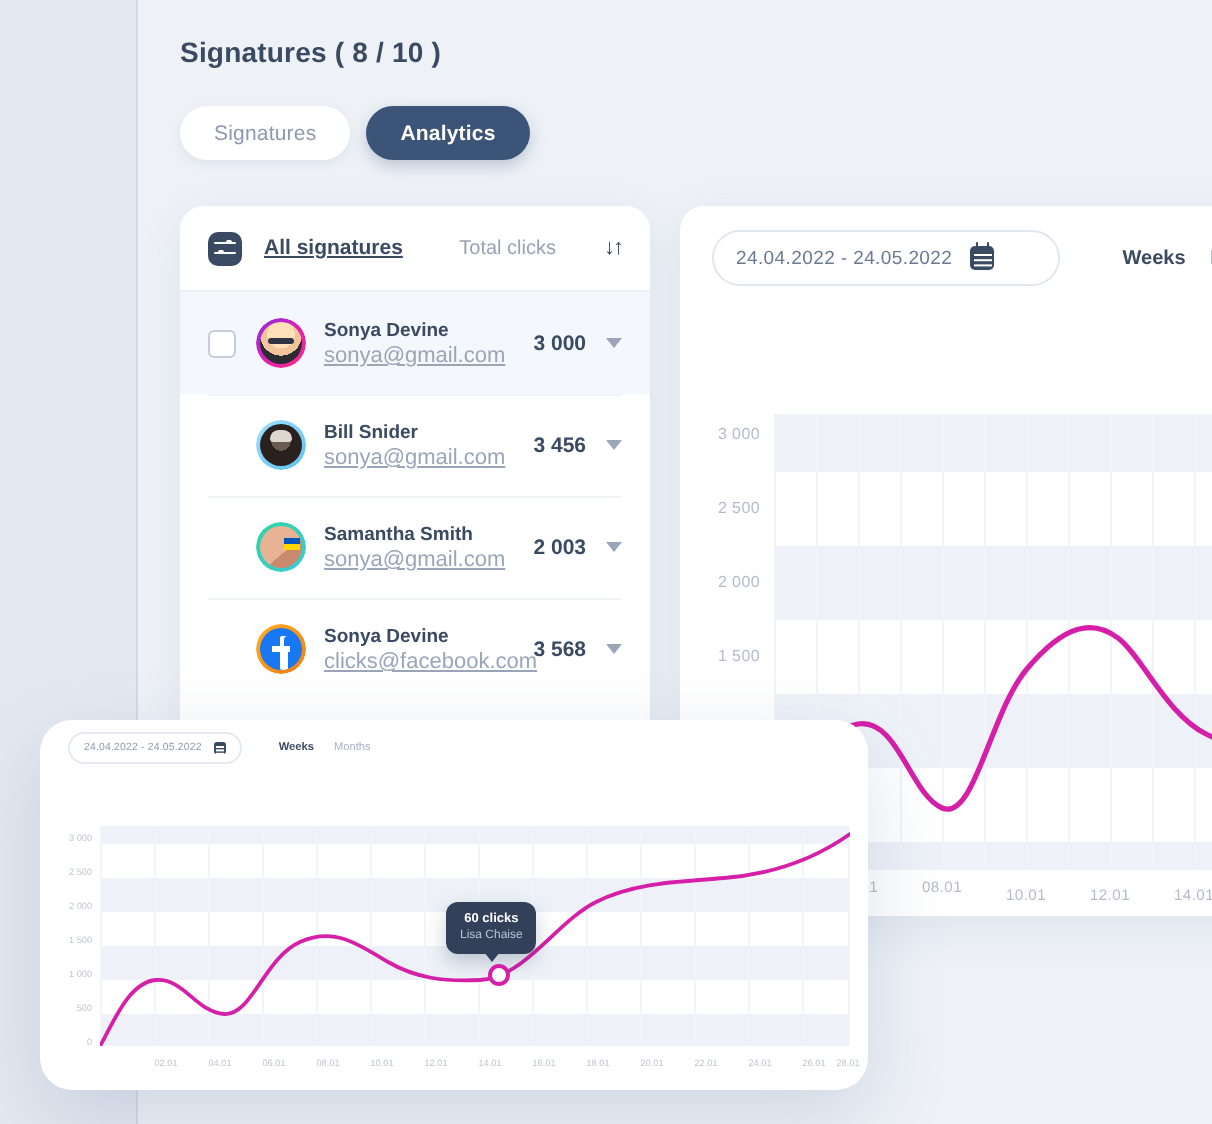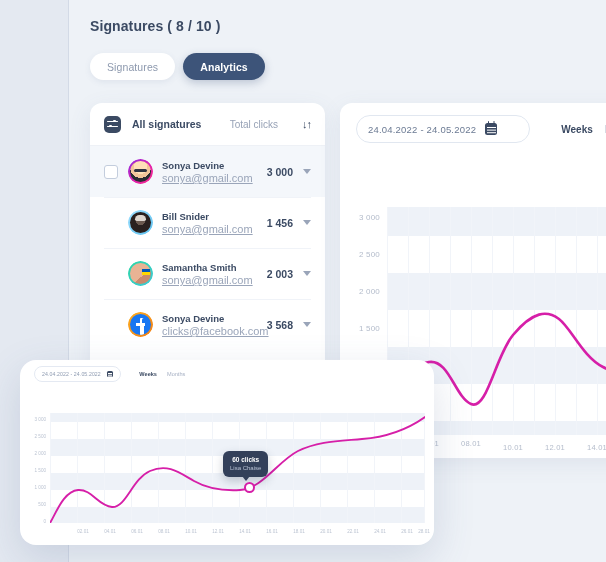--- a/index.html
+++ b/index.html
@@ -66,21 +66,21 @@
     width:17px;height:17px;border-radius:5px;background:#3b4a63;
     position:relative;flex:0 0 auto;
   }
   .filter-icon i{position:absolute;background:#ffffff;height:1.6px;border-radius:1px;display:block;}
   .filter-icon i.l1{top:5px;left:3px;width:11px;}
   .filter-icon i.l2{top:10px;left:3px;width:11px;}
   .filter-icon b{position:absolute;width:2.6px;height:2.6px;border-radius:50%;background:#ffffff;}
   .filter-icon b.d1{top:4.4px;left:9px;}
   .filter-icon b.d2{top:9.4px;left:5px;}
   .sig-head-title{
-    margin-left:11px;font-size:10.5px;font-weight:bold;color:#3b4a63;
+    margin-left:11px;font-size:10.5px;font-weight:bold;color:#3b4a63;text-decoration:underline;
   }
   .sig-head-right{margin-left:auto;display:flex;align-items:center;gap:24px;}
   .total-clicks{font-size:10px;color:#97a2b6;}
   .sort-icon{font-size:11px;color:#3b4a63;line-height:1;letter-spacing:-1px;font-weight:bold;}
 
   .sig-row{
     height:51px;display:flex;align-items:center;padding:0 14px;position:relative;
   }
   .sig-row.selected{background:#f4f7fb;}
   .sig-row + .sig-row::before{
@@ -241,21 +241,21 @@
     <span class="avatar">
       <span class="ring" style="background:linear-gradient(135deg,#9fe0ff,#5cc0ef);"></span>
       <span class="inner" style="background:radial-gradient(circle at 50% 40%,#6b5a50 0 30%,#2a211f 30% 100%);">
         <span style="position:absolute;left:5px;top:3px;width:11px;height:6px;background:#ded7cf;border-radius:5px 5px 2px 2px;"></span>
       </span>
     </span>
     <span class="sig-names">
       <div class="sig-name">Bill Snider</div>
       <div class="sig-mail">sonya@gmail.com</div>
     </span>
-    <span class="sig-count">1 456</span>
+    <span class="sig-count">3 456</span>
     <span class="caret"></span>
   </div>
 
   <div class="sig-row">
     <span class="chk ghost"></span>
     <span class="avatar">
       <span class="ring" style="background:linear-gradient(135deg,#2ad6a4,#3fc9d8);"></span>
       <span class="inner" style="background:linear-gradient(140deg,#e8b394 0 60%,#c98a6d 60% 100%);">
         <span style="position:absolute;right:1px;top:6px;width:8px;height:3px;background:#0057b7;"></span>
         <span style="position:absolute;right:1px;top:9px;width:8px;height:3px;background:#ffd700;"></span>

